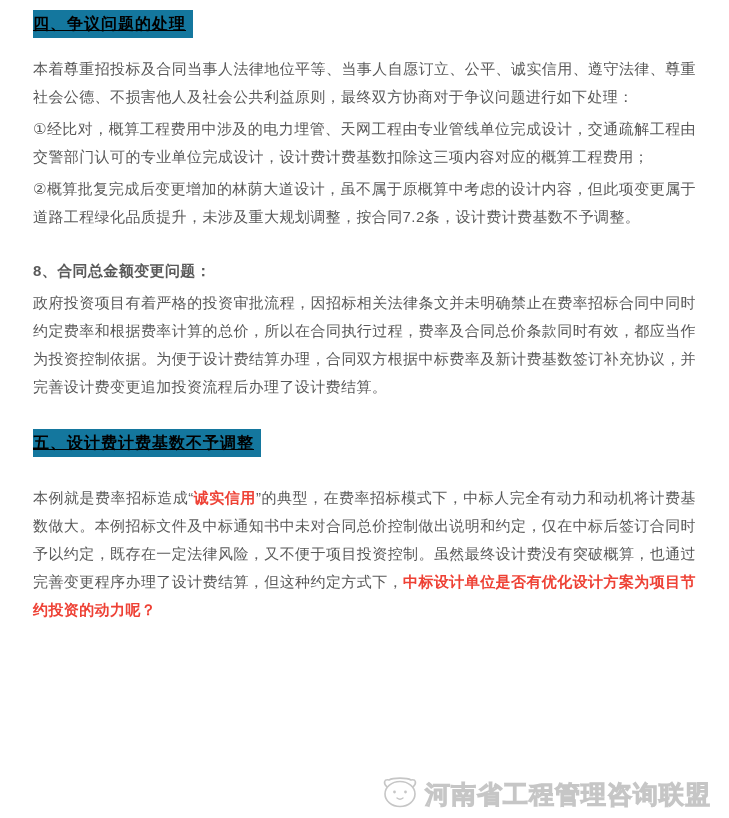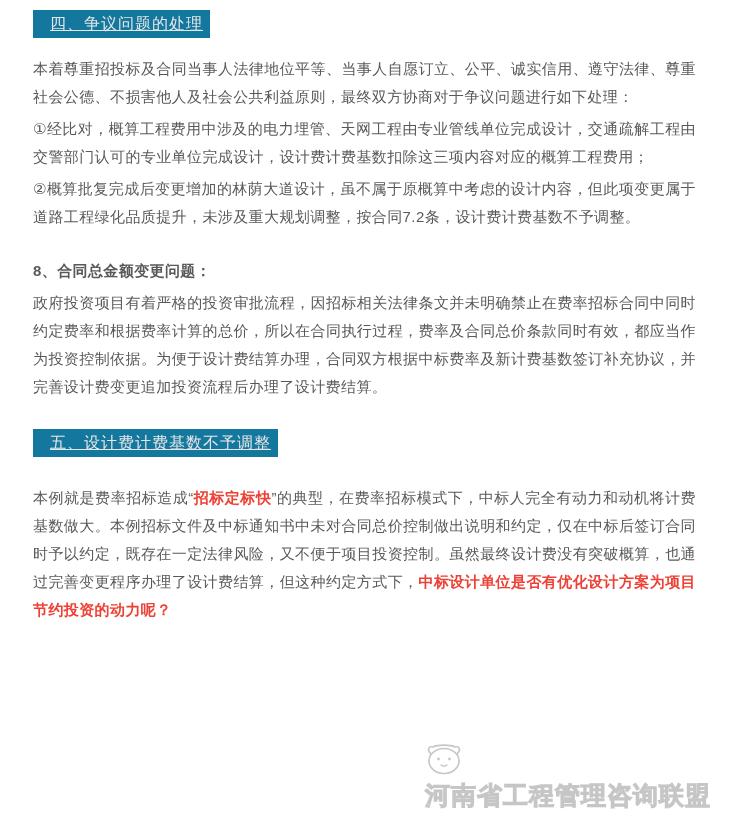--- a/index.html
+++ b/index.html
@@ -16,25 +16,25 @@
     font-family: "Liberation Sans", "DejaVu Sans", sans-serif;
     color: #595959;
     font-size: 15px;
   }
   .content {
     padding: 10px 33px 0 33px;
   }
   .section-header {
     display: inline-block;
     background: #14779e;
-    color: #e5e5e5;
+    color: #000000;
     font-size: 16px;
-    font-weight: normal;
+    font-weight: bold;
     line-height: 20px;
-    padding: 4px 7px 4px 17px;
+    padding: 4px 7px 4px 0;
     text-decoration: underline;
     letter-spacing: 1px;
   }
   .header2 {
     margin-top: 28px;
   }
   p {
     margin: 0;
     text-align: justify;
     line-height: 28px;
@@ -59,24 +59,23 @@
   }
   .red-bold {
     color: #ee4135;
     font-weight: bold;
   }
   .watermark {
     position: absolute;
     right: 18px;
     bottom: 6px;
     display: flex;
-    align-items: flex-start;
+    align-items: center;
     white-space: nowrap;
     pointer-events: none;
-    flex-direction: column;
   }
   .watermark-text {
     font-size: 25px;
     font-weight: bold;
     letter-spacing: 1px;
     color: #ffffff;
     -webkit-text-stroke: 1px #c6c6c6;
   }
   .watermark-icon {
     margin-right: 6px;
@@ -98,21 +97,21 @@
 
     <p class="sub-body">②概算批复完成后变更增加的林荫大道设计，虽不属于原概算中考虑的设计内容，但此项变更属于道路工程绿化品质提升，未涉及重大规划调整，按合同7.2条，设计费计费基数不予调整。</p>
 
     <p class="sub-title">8、合同总金额变更问题：</p>
 
     <p class="sub-body">政府投资项目有着严格的投资审批流程，因招标相关法律条文并未明确禁止在费率招标合同中同时约定费率和根据费率计算的总价，所以在合同执行过程，费率及合同总价条款同时有效，都应当作为投资控制依据。为便于设计费结算办理，合同双方根据中标费率及新计费基数签订补充协议，并完善设计费变更追加投资流程后办理了设计费结算。</p>
 
     <div class="section-header header2">五、设计费计费基数不予调整</div>
 
 
-    <p class="sec5-para2"><span>本例就是费率招标造成“</span><span class="red-bold">招标定标快</span><span>”的典型，在费率招标模式下，中标人完全有动力和动机将计费基数做大。本例招标文件及中标通知书中未对合同总价控制做出说明和约定，仅在中标后签订合同时予以约定，既存在一定法律风险，又不便于项目投资控制。虽然最终设计费没有突破概算，也通过完善变更程序办理了设计费结算，但这种约定方式下，</span><span class="red-bold">中标设计单位是否有优化设计方案为项目节约投资的动力呢？</span></p>
+    <p class="sec5-para2"><span>本例就是费率招标造成“</span><span class="red-bold">诚实信用</span><span>”的典型，在费率招标模式下，中标人完全有动力和动机将计费基数做大。本例招标文件及中标通知书中未对合同总价控制做出说明和约定，仅在中标后签订合同时予以约定，既存在一定法律风险，又不便于项目投资控制。虽然最终设计费没有突破概算，也通过完善变更程序办理了设计费结算，但这种约定方式下，</span><span class="red-bold">中标设计单位是否有优化设计方案为项目节约投资的动力呢？</span></p>
 
   </div>
 
   <div class="watermark">
     <span class="watermark-icon">
       <svg width="38" height="32" viewBox="0 0 38 32" fill="none">
         <path d="M6 10 C2 6, 3 2, 8 3 C12 0.5, 26 0.5, 30 3 C35 2, 36 6, 32 10" stroke="#c6c6c6" stroke-width="1.6" fill="none"></path>
         <ellipse cx="19" cy="17" rx="15" ry="12.5" stroke="#c6c6c6" stroke-width="1.6" fill="none"></ellipse>
         <circle cx="13.5" cy="15" r="1.4" fill="#c6c6c6"></circle>
         <circle cx="24.5" cy="15" r="1.4" fill="#c6c6c6"></circle>

